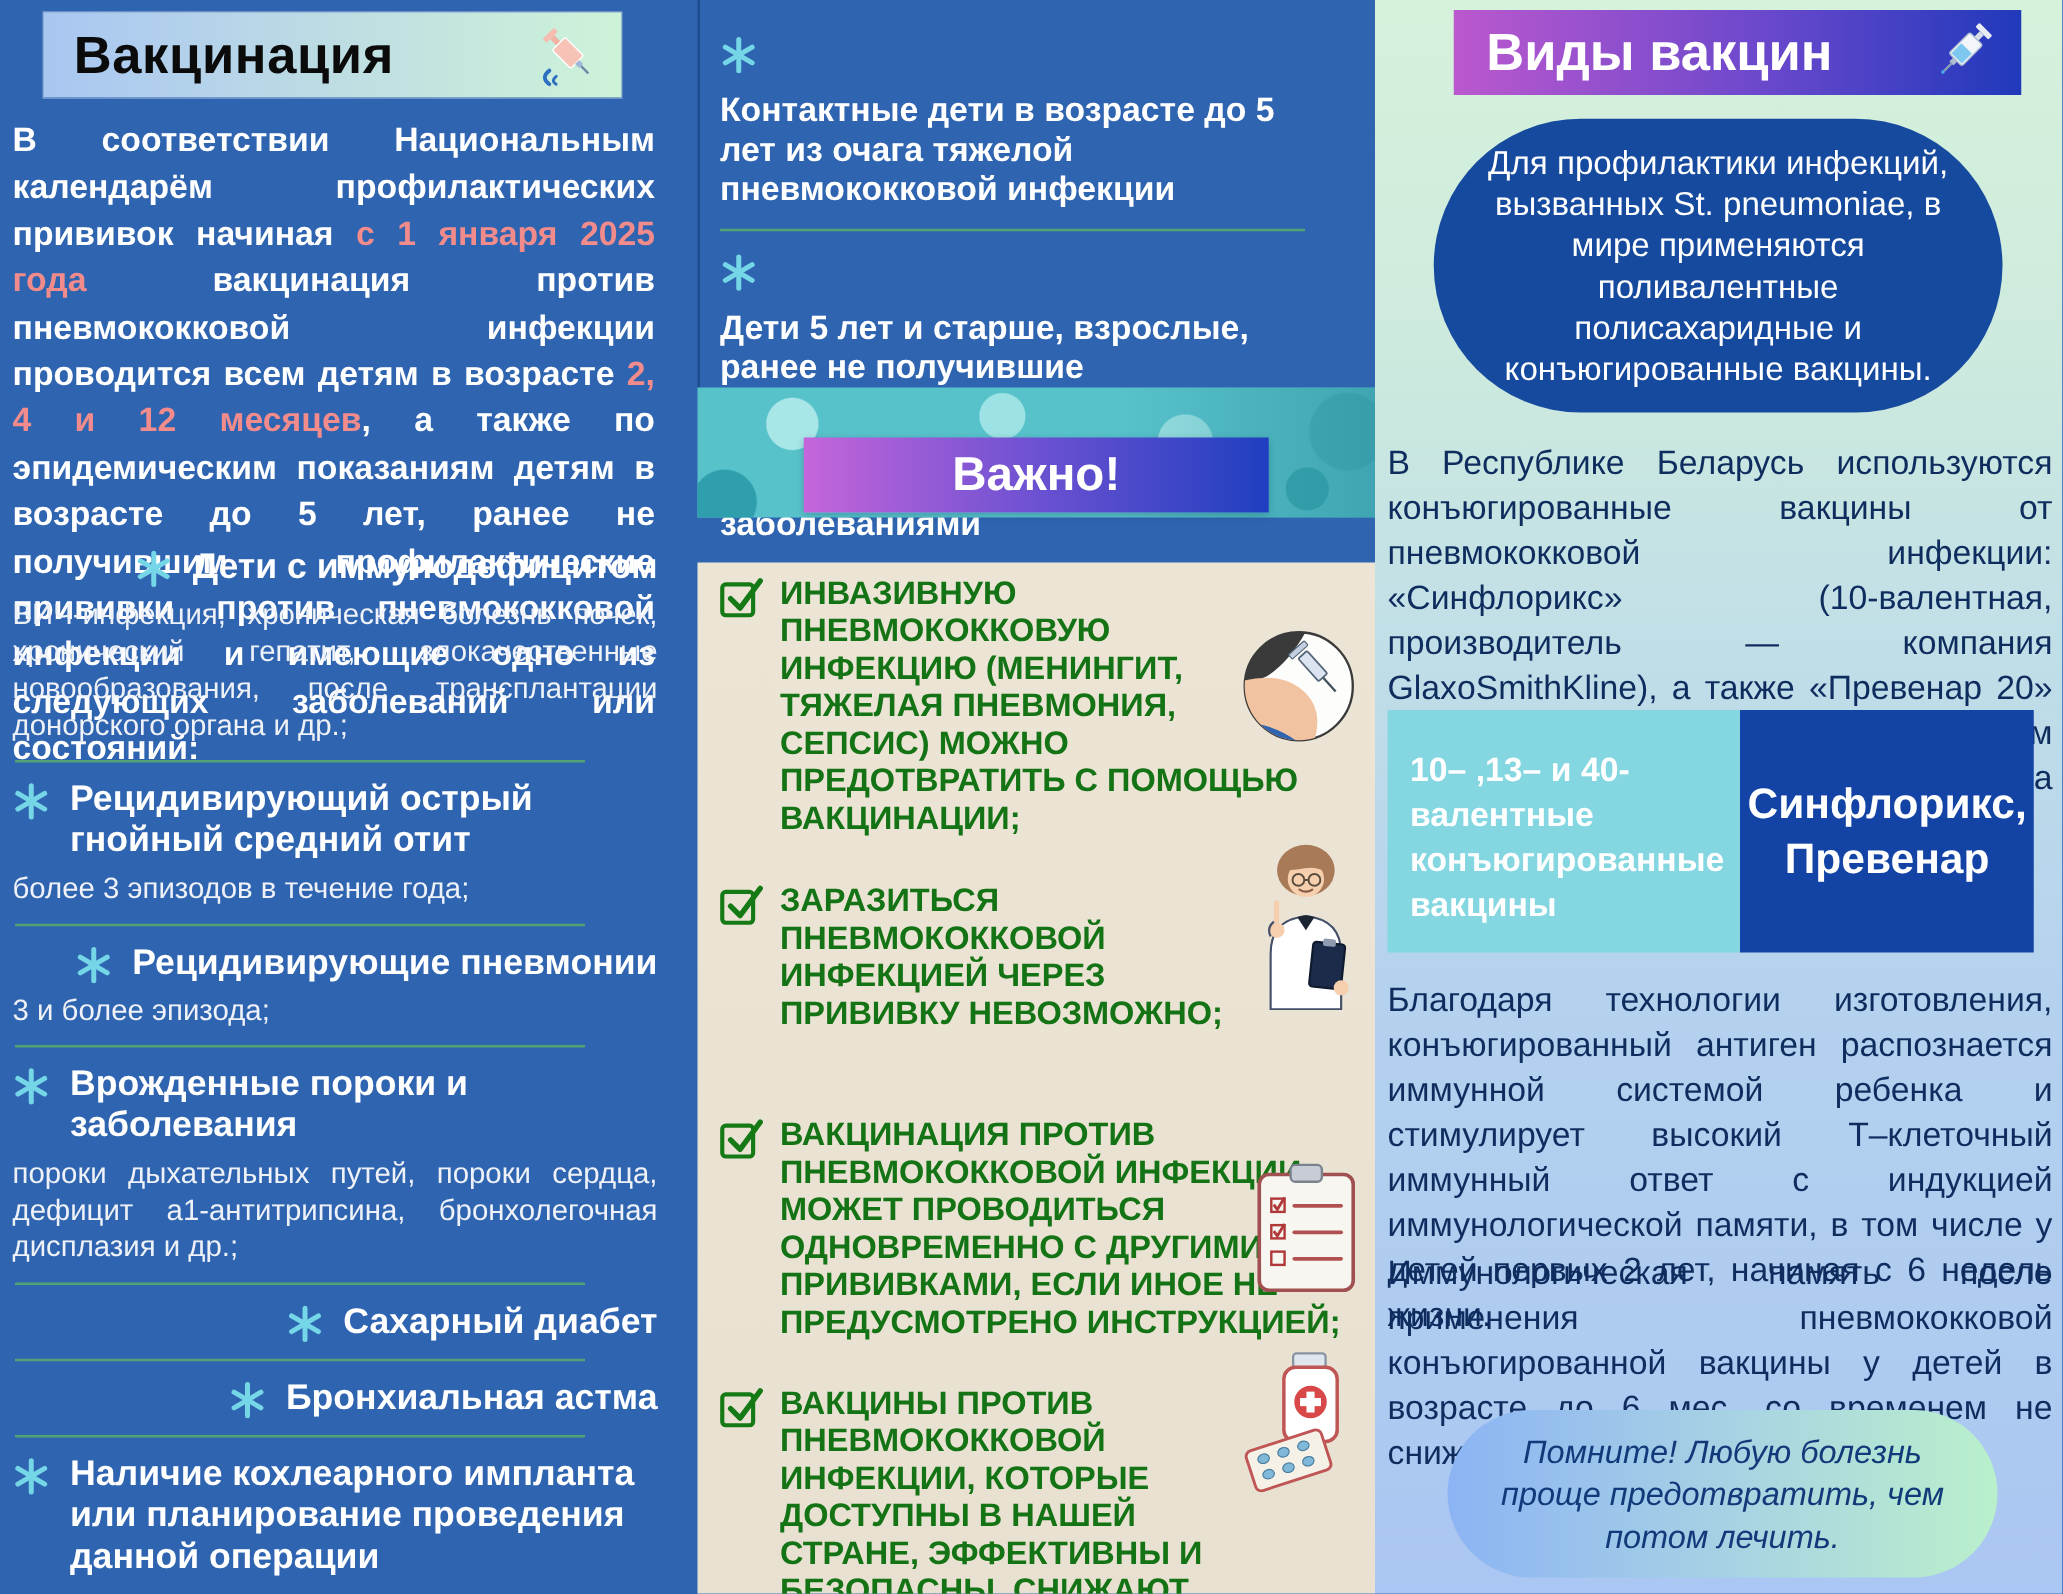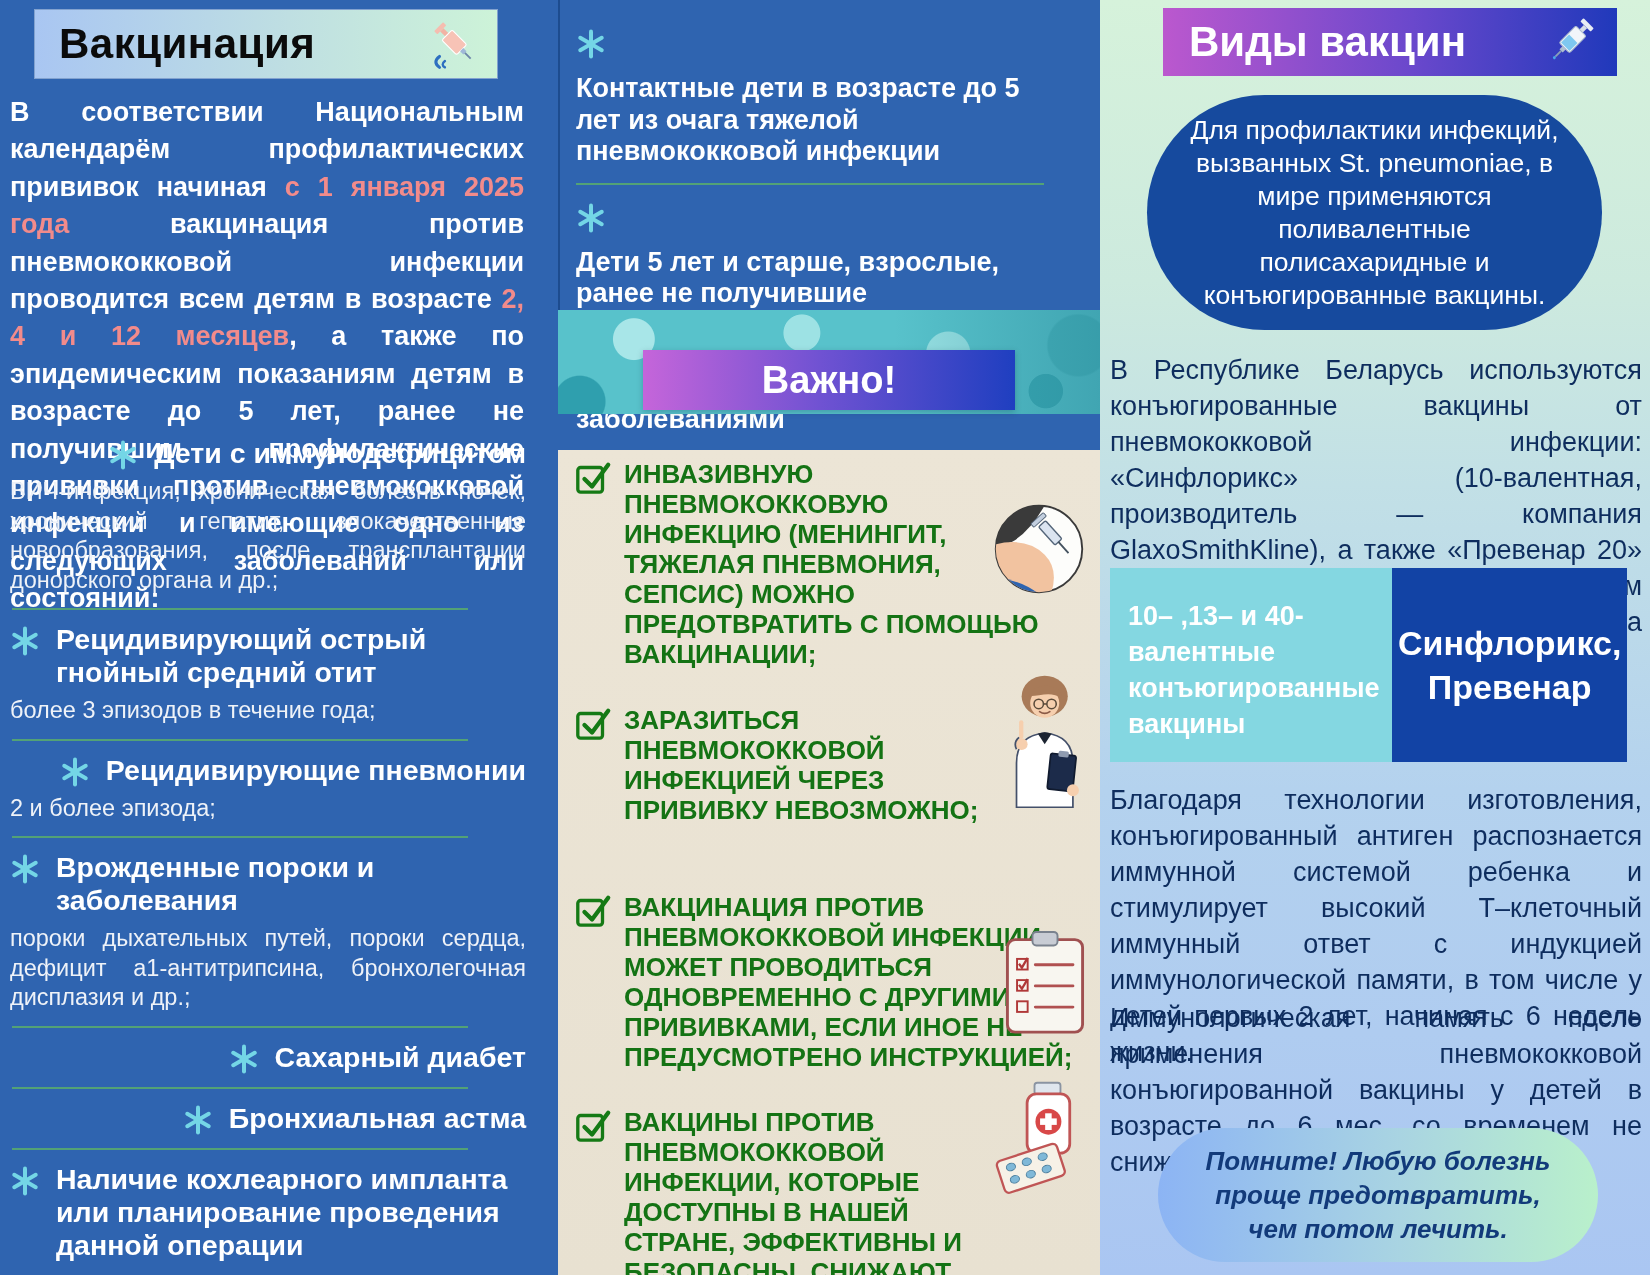--- a/index.html
+++ b/index.html
@@ -82,21 +82,21 @@
   .rt-left{width:282px;background:#84d7e1;color:#ffffff;font-weight:bold;
     font-size:27px;line-height:36px;padding:30px 18px;box-sizing:border-box;}
   .rt-right{flex:1;background:#1243a5;color:#ffffff;font-weight:bold;
     font-size:34px;line-height:44px;display:flex;align-items:center;
     justify-content:center;text-align:center;padding:0 6px;box-sizing:border-box;}
   .rpill{position:absolute;left:58px;top:1128px;width:440px;height:134px;border-radius:70px;
     background:linear-gradient(90deg,#8cb4f4 0%,#a9d4e2 55%,#b9f0cb 100%);
     display:flex;align-items:center;justify-content:center;
     padding:0 32px;box-sizing:border-box;}
   .rpill-text{font-size:26px;line-height:34px;font-style:italic;color:#123a7a;
-    text-align:center;font-weight:700;}
+    text-align:center;font-weight:400;}
   .defs{position:absolute;width:0;height:0;overflow:hidden;}
 </style>
 </head>
 <body>
 
 <svg class="defs" aria-hidden="true">
   <defs>
     <symbol id="astsym" viewBox="0 0 24 24">
       <g stroke="#74d6e6" stroke-width="3.2" stroke-linecap="round">
         <line x1="12" y1="2" x2="12" y2="22"></line>
@@ -152,21 +152,21 @@
       <div class="litem-desc">более 3 эпизодов в течение года;</div>
       <div class="ldiv"></div>
     </div>
     <div class="litem">
       <div class="litem-head">
         <svg class="ast">
             <use href="#astsym"></use>
           </svg>
         <span class="litem-title">Рецидивирующие пневмонии</span>
       </div>
-      <div class="litem-desc">2 и более эпизода;</div>
+      <div class="litem-desc">3 и более эпизода;</div>
       <div class="ldiv"></div>
     </div>
     <div class="litem">
       <div class="litem-head">
         <svg class="ast">
             <use href="#astsym"></use>
           </svg>
         <span class="litem-title">Врожденные пороки и заболевания</span>
       </div>
       <div class="litem-desc">пороки дыхательных путей, пороки сердца, дефицит а1-антитрипсина, бронхолегочная дисплазия и др.;</div>

